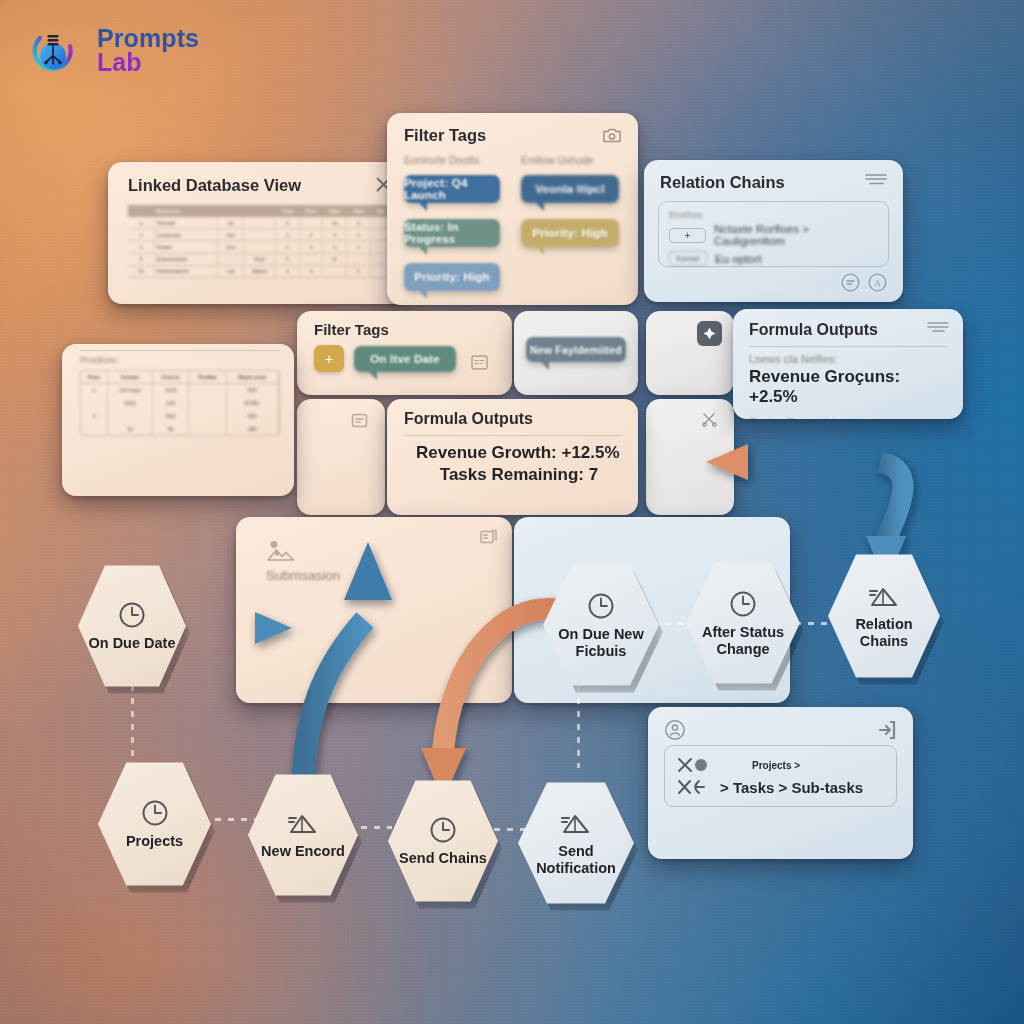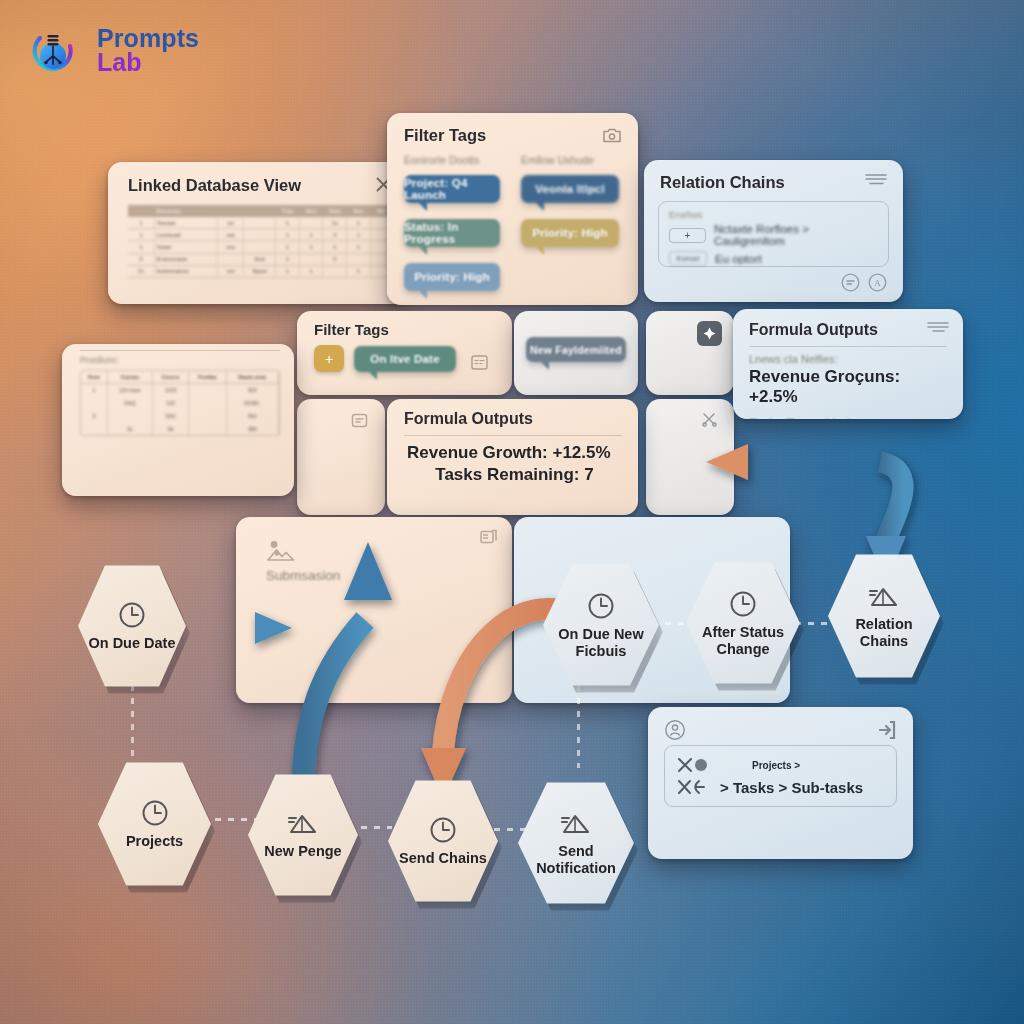--- a/index.html
+++ b/index.html
@@ -351,21 +351,21 @@
     <div style="padding:6px 16px 0 16px;">
       <div class="muted blurtext" style="font-size:11px;">Lnews cla Nelfies:</div>
       <div style="font-size:17px; font-weight:700; color:#232529; margin-top:2px;">Revenue Groçuns: +2.5%</div>
       <div class="blurtext" style="font-size:13px; color:#4b5159; margin-top:9px;">Tasko Remarlded</div>
     </div>
   </div>
 
   <div class="abs card warm" style="left:387px; top:399px; width:251px; height:116px;">
     <div class="card-title" style="font-size:16px; padding:11px 0 0 17px;">Formula Outputs</div>
     <div class="rule" style="margin:7px 16px 0 17px;"></div>
-    <div id="fo-lines" style="padding:6px 16px 0 20px;">
+    <div id="fo-lines" style="padding:6px 16px 0 29px;">
         <div style="font-size: 17px; font-weight: 700; color: rgb(34, 36, 40); line-height: 1.28;">Revenue Growth:  +12.5%</div>
         <div style="font-size: 17px; font-weight: 700; color: rgb(34, 36, 40); line-height: 1.28; text-align: center;">Tasks Remaining: 7</div>
       </div>
   </div>
 
   <div class="abs card warm" style="left:62px; top:344px; width:232px; height:152px;">
     <div class="rule" style="margin:6px 14px 0 18px;"></div>
     <div class="muted blurtext2" style="font-size:8.5px; padding:4px 0 0 18px;">Prordionc:</div>
     <div class="blurtext2" style="margin:5px 14px 0 18px; border:1px solid rgba(110,95,80,.3); border-radius:3px;">
       <table style="width:100%; border-collapse:collapse; font-size:5.2px; color:#5c5046;">
@@ -508,21 +508,21 @@
       </div>
       <div class="hexshadow" style="left: 252px; top: 779px; width: 110px; height: 126px;"></div>
       <div class="hex warm" style="left: 248px; top: 772px; width: 110px; height: 126px;">
         <div style="opacity: 0.85;">
           <svg width="32" height="28" viewBox="0 0 32 28">
             <path d="M4 22 L15 6 L28 22 Z" fill="none" stroke="#3b3b40" stroke-width="2" stroke-linejoin="round"></path>
             <path d="M2 8 h7 M2 12 h5" stroke="#3b3b40" stroke-width="2" stroke-linecap="round"></path>
             <path d="M15 6 L15 22" stroke="#3b3b40" stroke-width="1.6"></path>
           </svg>
         </div>
-        <div class="lbl">New Penge</div>
+        <div class="lbl">New Encord</div>
       </div>
       <div class="hexshadow" style="left: 392px; top: 785px; width: 110px; height: 126px;"></div>
       <div class="hex warm" style="left: 388px; top: 778px; width: 110px; height: 126px;">
         <div style="opacity: 0.85;">
           <svg width="30" height="30" viewBox="0 0 30 30">
             <circle cx="15" cy="15" r="11.5" fill="none" stroke="#3b3b40" stroke-width="1.9"></circle>
             <path d="M15 7.5 V15 H21" fill="none" stroke="#3b3b40" stroke-width="1.9" stroke-linecap="round" stroke-linejoin="round"></path>
           </svg>
         </div>
         <div class="lbl">Send Chains</div>

